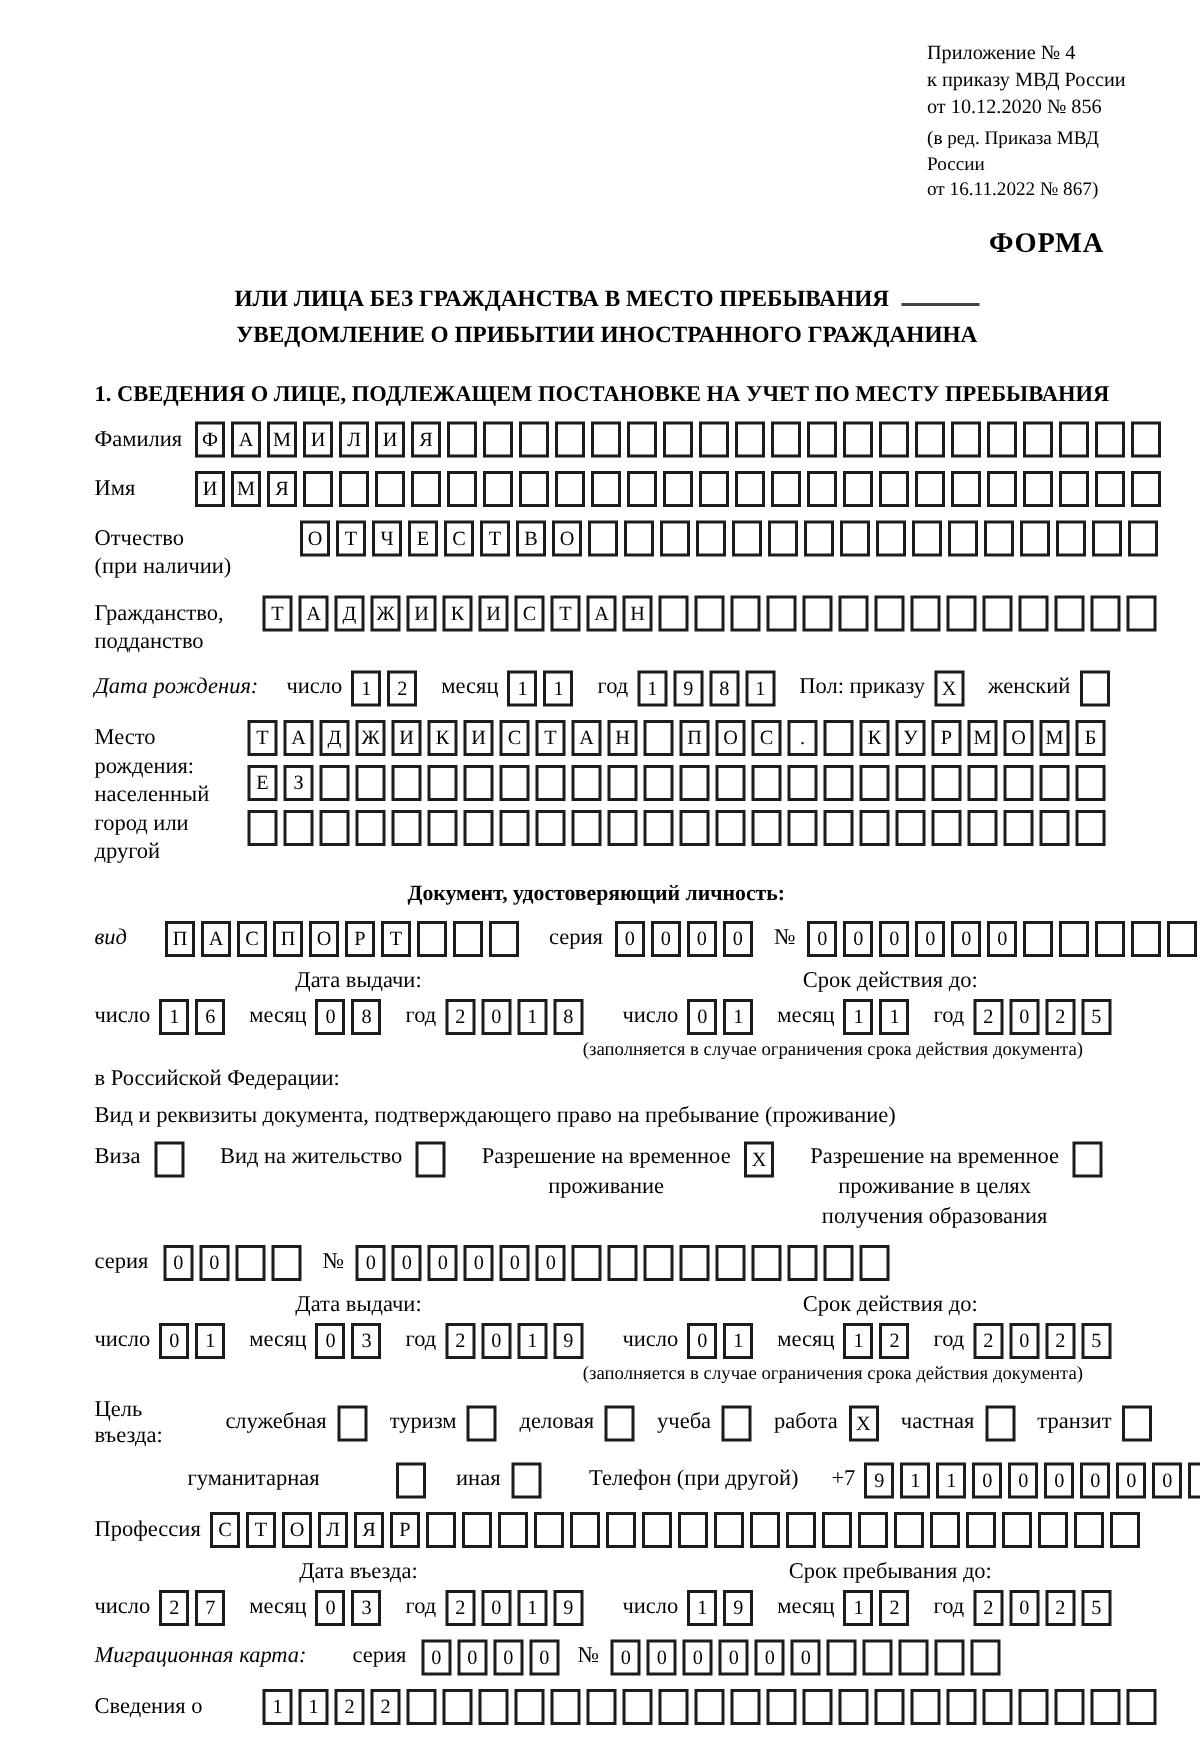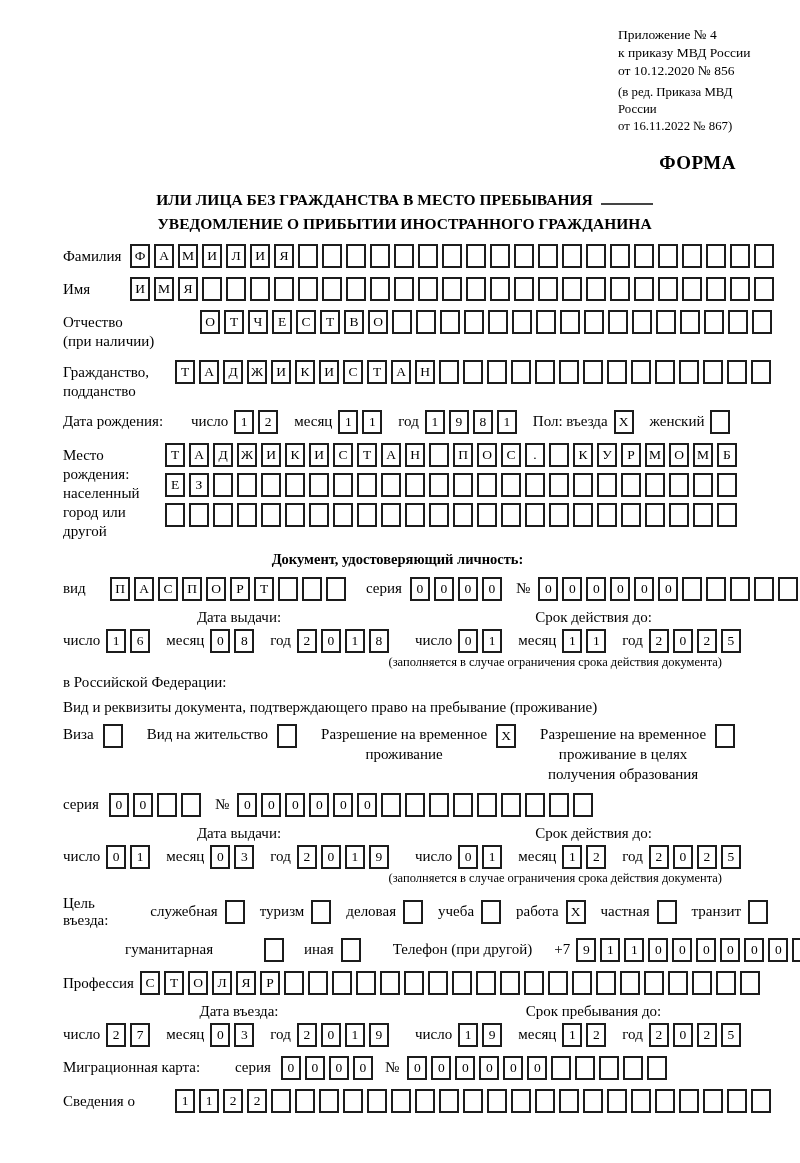--- a/index.html
+++ b/index.html
@@ -23,21 +23,21 @@
   .cell{flex:none;width:20px;height:24px;border:2px solid #1c1c1c;margin-right:4px;
         display:inline-flex;align-items:center;justify-content:center;
         font-size:13.5px;background:#fff;box-sizing:border-box;}
 
   .multirows{display:flex;flex-direction:column;}
   .multirows .cells{margin-bottom:6px;}
 
   .center-bold{text-align:center;font-weight:bold;font-size:14.5px;margin-top:10px;margin-right:40px;}
 
   .inline-row{display:flex;align-items:center;margin-top:9px;flex-wrap:nowrap;}
-  .inline-row .lbl{flex:none;}
+  .inline-row .lbl{flex:none;font-style:italic;}
   .dline{display:flex;align-items:center;}
   .dline .dlbl{margin:0 6px 0 12px;flex:none;}
   .dline .dlbl:first-child{margin-left:0;}
 
   .ddrow{display:flex;margin-top:8px;}
   .dgroup{display:flex;flex-direction:column;}
   .dg-left{width:352px;}
   .dg-right{flex:1;}
   .dtitle{text-align:center;margin-bottom:3px;}
   .note{text-align:right;padding-right:50px;font-size:12.5px;margin-top:2px;}
@@ -72,20 +72,21 @@
   </div>
   <div class="forma">ФОРМА</div>
 
   <div class="title">
     <div>
       <span>ИЛИ ЛИЦА БЕЗ ГРАЖДАНСТВА В МЕСТО ПРЕБЫВАНИЯ</span><span class="blank-line"></span>
     </div>
     <div>УВЕДОМЛЕНИЕ О ПРИБЫТИИ ИНОСТРАННОГО ГРАЖДАНИНА</div>
   </div>
 
+  <div class="sec-heading">1. СВЕДЕНИЯ О ЛИЦЕ, ПОДЛЕЖАЩЕМ ПОСТАНОВКЕ НА УЧЕТ ПО МЕСТУ ПРЕБЫВАНИЯ</div>
 
   <div class="frow">
     <div class="flabel w67">Фамилия</div>
     <div class="cells">
         <span class="cell">Ф</span>
         <span class="cell">А</span>
         <span class="cell">М</span>
         <span class="cell">И</span>
         <span class="cell">Л</span>
         <span class="cell">И</span>
@@ -226,21 +227,21 @@
           <span class="cell">1</span>
           <span class="cell">1</span>
         </span>
       <span class="dlbl">год</span>
       <span class="cells">
           <span class="cell">1</span>
           <span class="cell">9</span>
           <span class="cell">8</span>
           <span class="cell">1</span>
         </span>
-      <span class="dlbl">Пол: въезда</span>
+      <span class="dlbl">Пол: приказу</span>
       <span class="cells">
           <span class="cell">X</span>
         </span>
       <span class="dlbl">женский</span>
       <span class="cells">
           <span class="cell"></span>
         </span>
     </span>
   </div>
 

